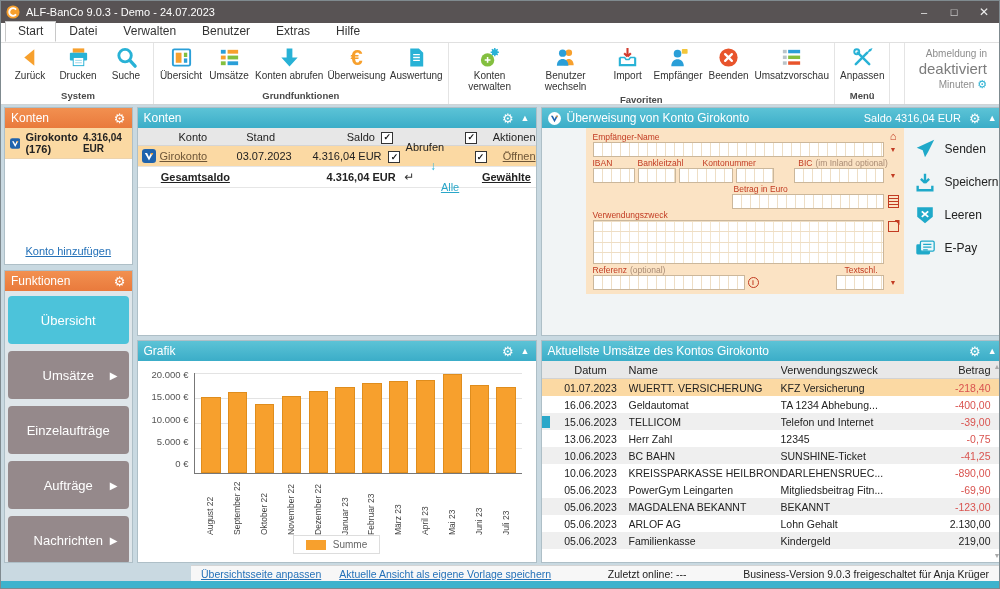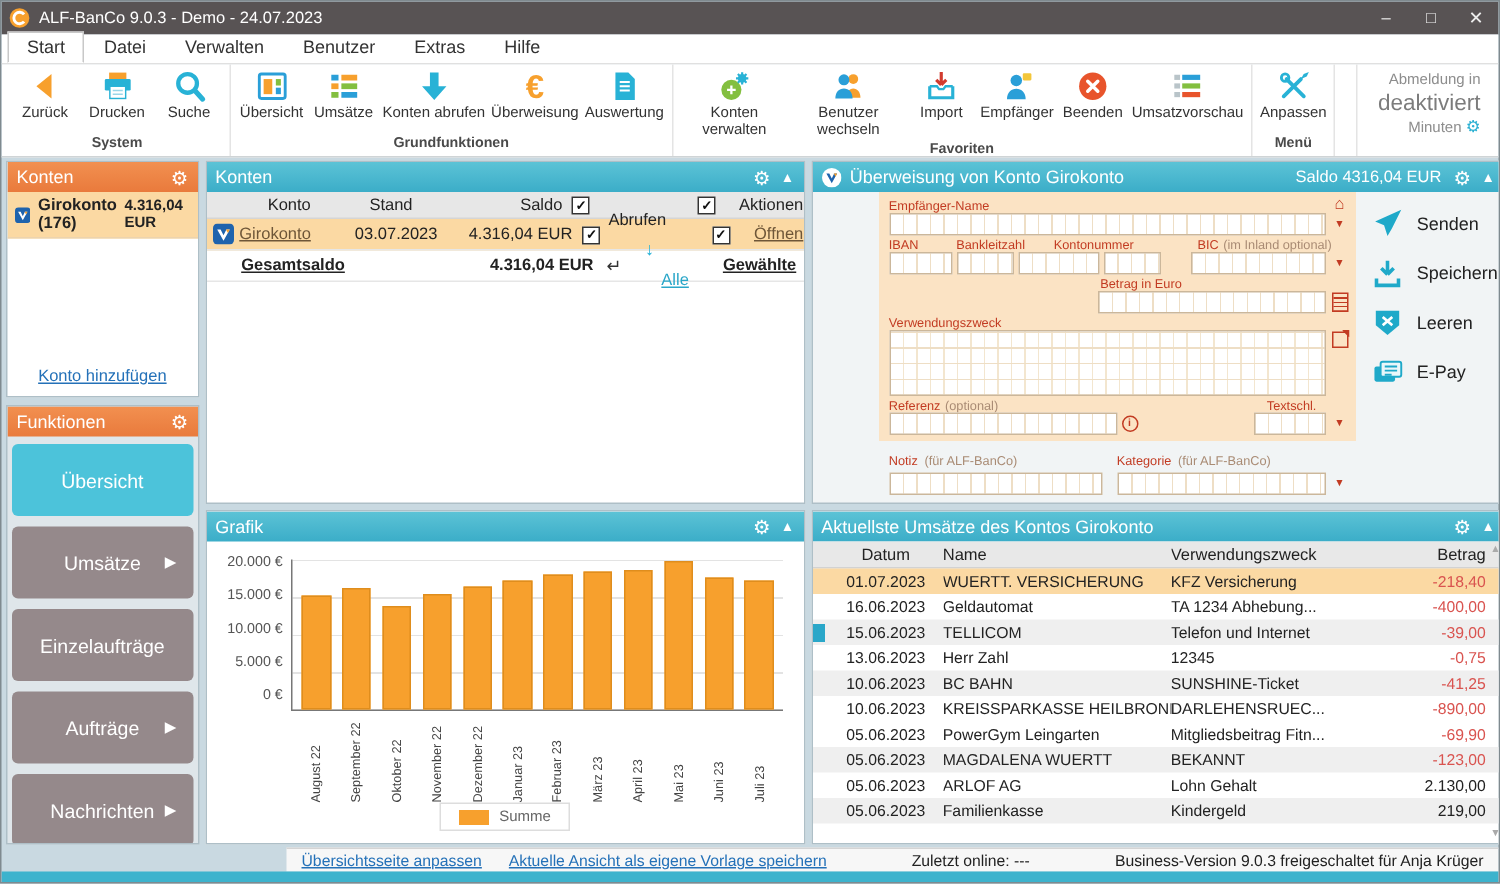--- a/index.html
+++ b/index.html
@@ -576,33 +576,20 @@
                 <span class="flabel" style="width:55px">Textschl.</span>
               </div>
               <div class="frow">
                 <div class="fin" style="width:150px"></div>
                 <span class="rinfo">i</span>
                 <span class="grow"></span>
                 <div class="fin" style="width:46px"></div>
                 <span class="rail rtri">▼</span>
               </div>
             </div>
-            <div class="fextra">
-              <div style="width:142px">
-                <div><span class="flabel">Notiz</span> <span class="fhint">(für ALF-BanCo)</span></div>
-                <div class="fin"></div>
-              </div>
-              <div style="flex:1;display:flex;flex-direction:column">
-                <div><span class="flabel">Kategorie</span> <span class="fhint">(für ALF-BanCo)</span></div>
-                <div class="frow">
-                    <div class="fin grow"></div>
-                    <span class="rail rtri">▼</span>
-                  </div>
-              </div>
-            </div>
           </div>
           <div class="actcol">
             <div class="action">
               <svg viewBox="0 0 24 24">
                   <path d="M22 2 3 10.5l6.5 2.8L12 21l3.2-5.4L22 2z" fill="#1fa9c9"></path>
                 </svg>
               <span>Senden</span>
             </div>
             <div class="action">
               <svg viewBox="0 0 24 24" fill="none">
@@ -690,21 +677,21 @@
             <div class="t-row">
               <span class="t-mk"></span>
               <span class="t-datum">05.06.2023</span>
               <span class="t-name">PowerGym Leingarten</span>
               <span class="t-zweck">Mitgliedsbeitrag Fitn...</span>
               <span class="t-betrag neg">-69,90</span>
             </div>
             <div class="t-row alt">
               <span class="t-mk"></span>
               <span class="t-datum">05.06.2023</span>
-              <span class="t-name">MAGDALENA WUERTT</span>
+              <span class="t-name">MAGDALENA BEKANNT</span>
               <span class="t-zweck">BEKANNT</span>
               <span class="t-betrag neg">-123,00</span>
             </div>
             <div class="t-row">
               <span class="t-mk"></span>
               <span class="t-datum">05.06.2023</span>
               <span class="t-name">ARLOF AG</span>
               <span class="t-zweck">Lohn Gehalt</span>
               <span class="t-betrag">2.130,00</span>
             </div>

